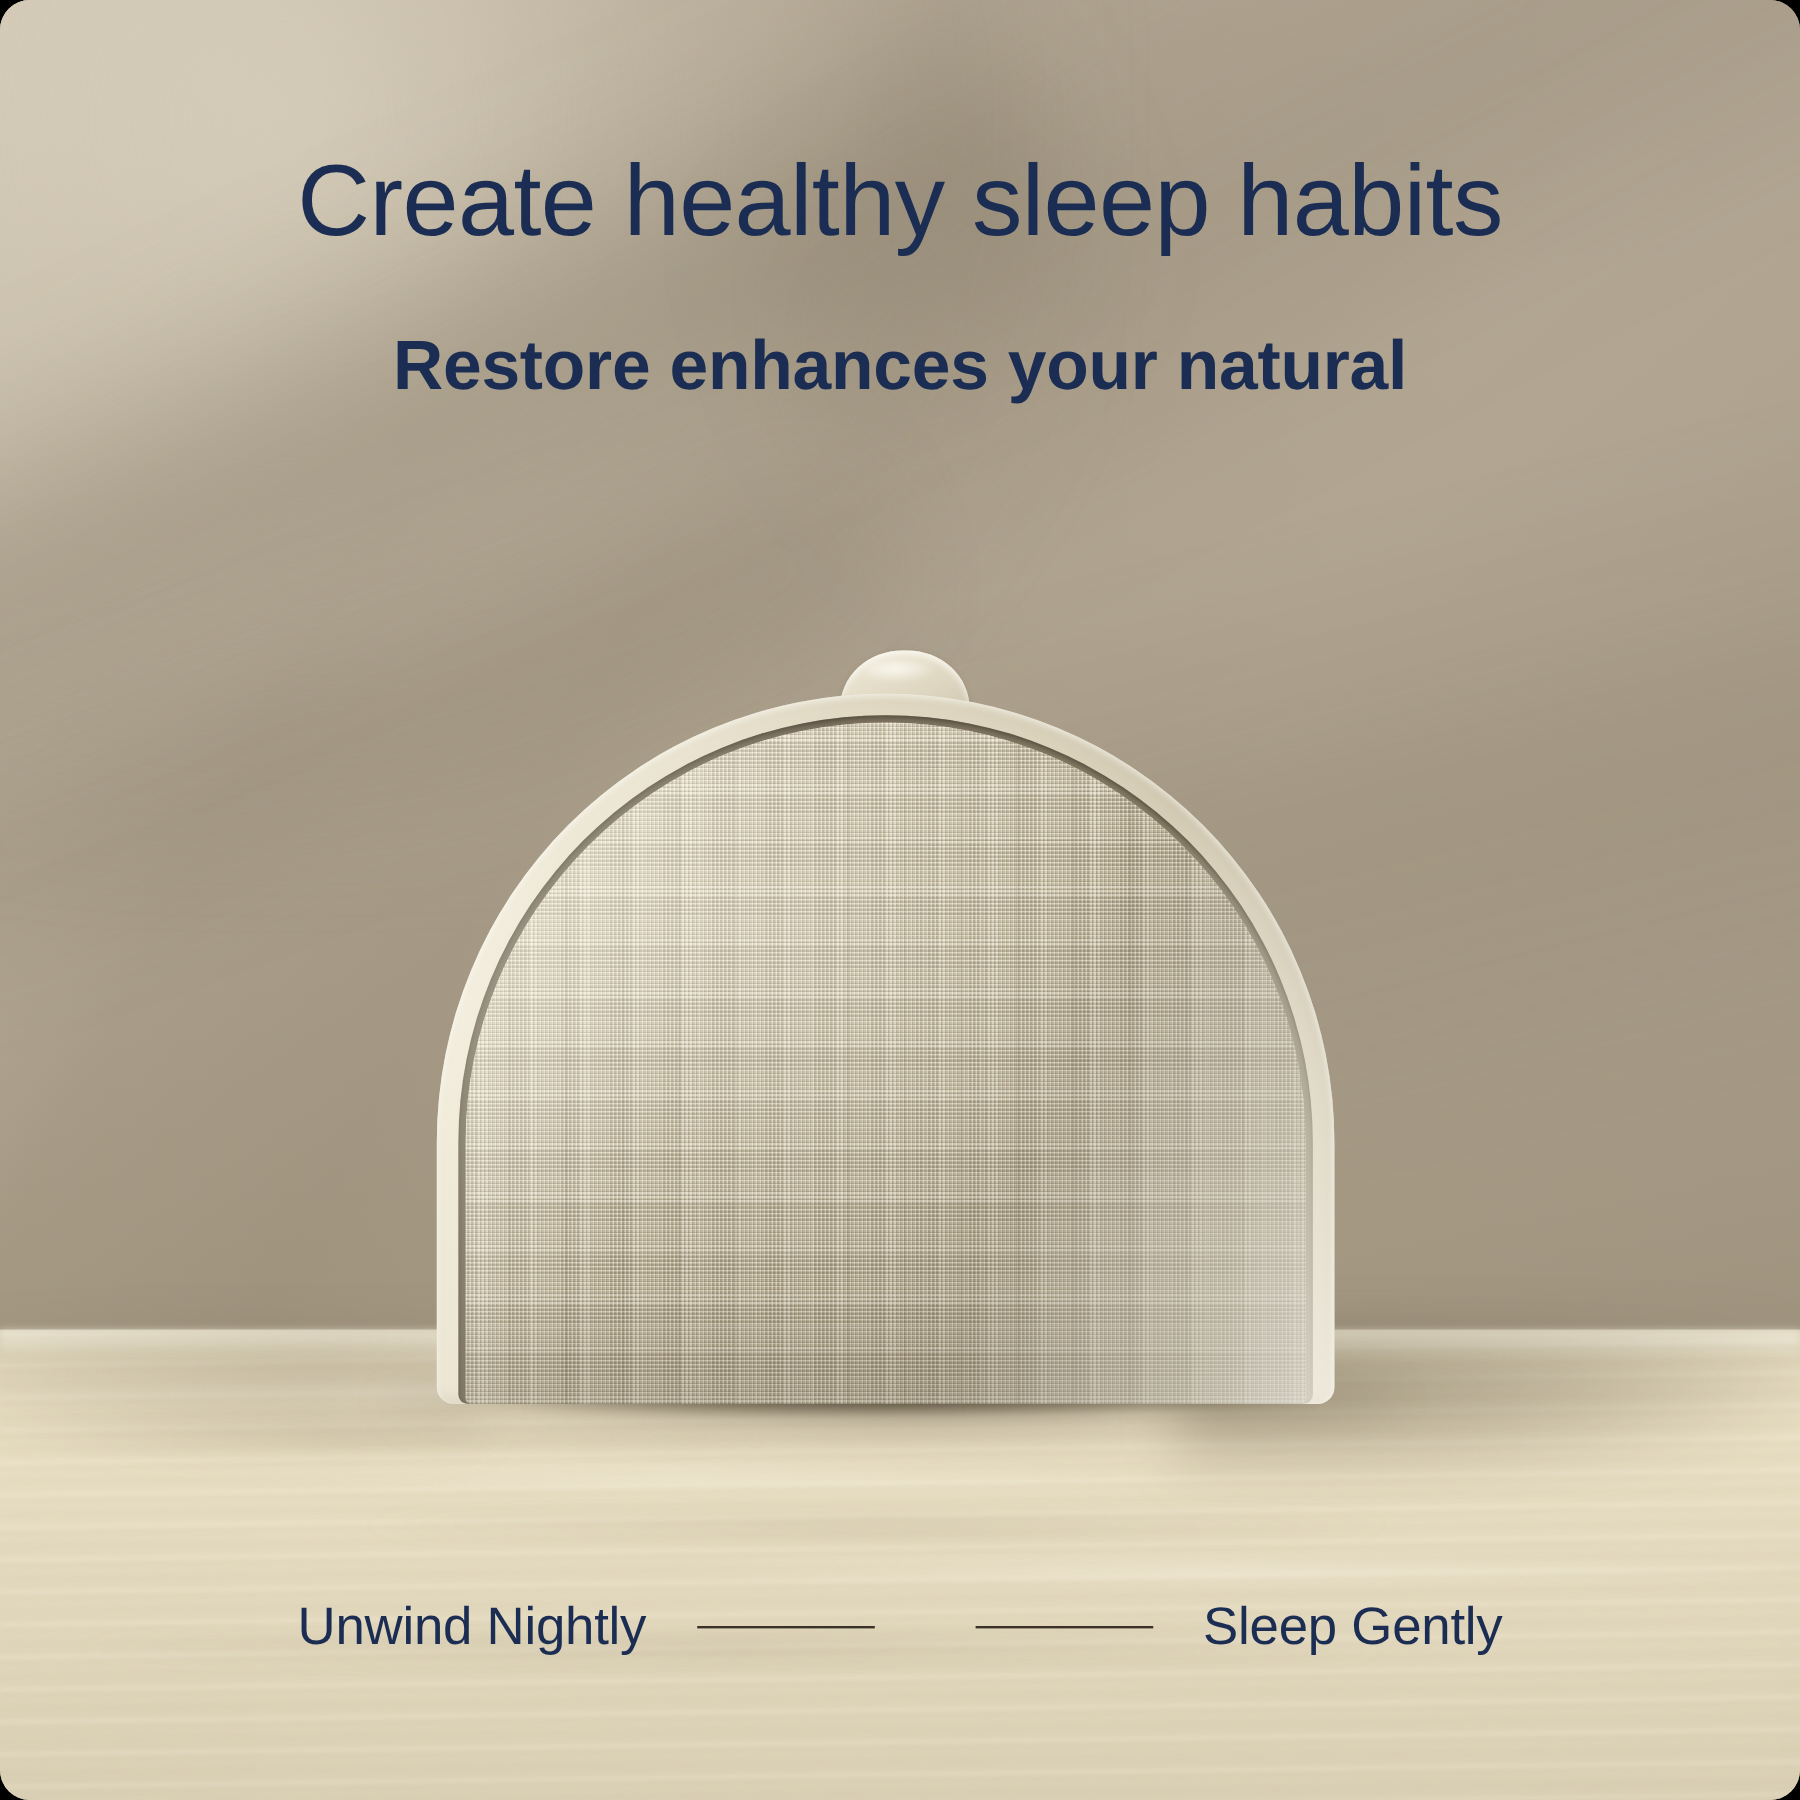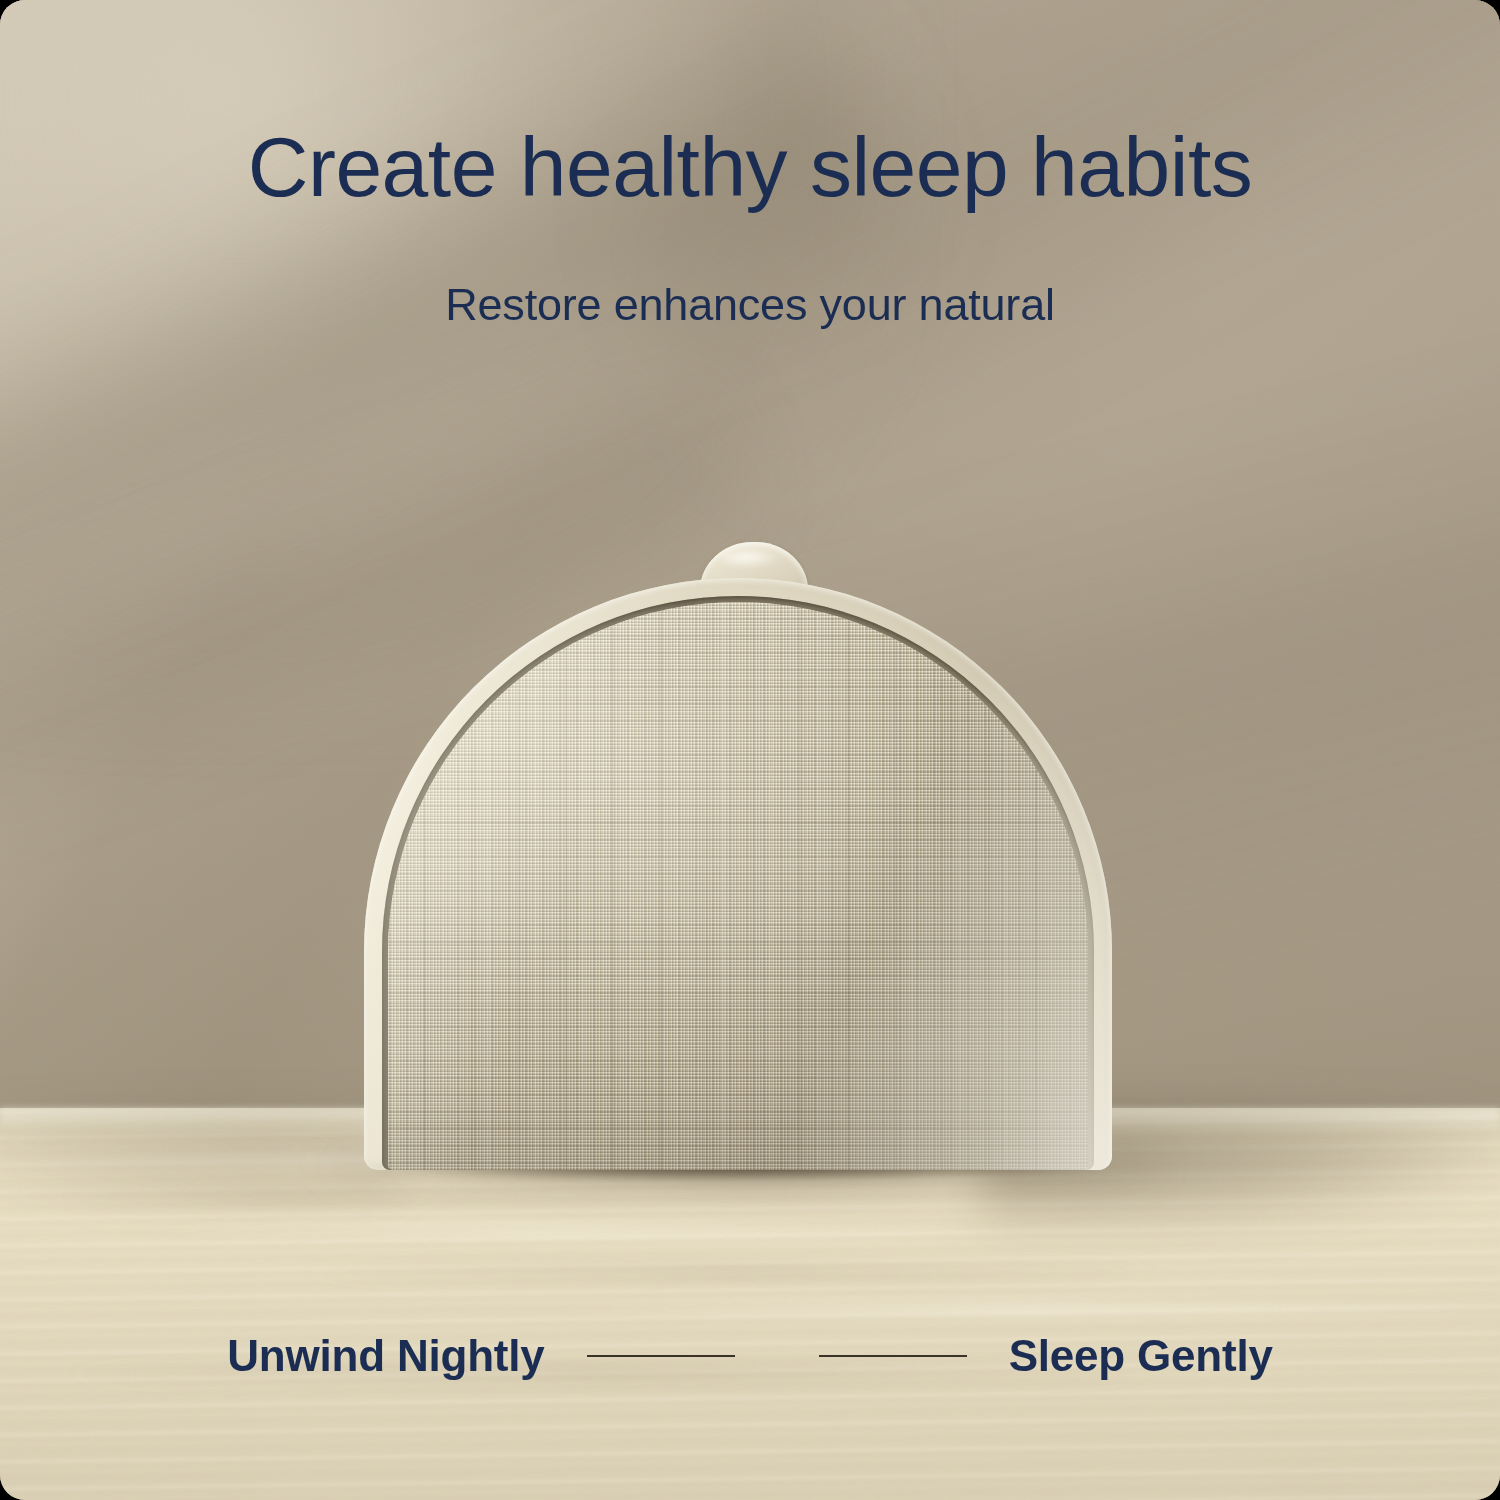--- a/index.html
+++ b/index.html
@@ -307,42 +307,42 @@
     line-height: 1.04;
     font-weight: 400;
     letter-spacing: -0.5px;
     color: #1b2d52;
   }
   .subhead {
     position: absolute;
     left: 0; top: 262px;
     width: 1500px;
     text-align: center;
-    font-size: 45px;
+    font-size: 58px;
     line-height: 86px;
-    font-weight: 400;
+    font-weight: 700;
     letter-spacing: -0.2px;
     color: #1b2d52;
   }
   .subhead span { display: block; }
 
   
   .footer {
     position: absolute;
     left: 0; top: 1318px;
     width: 1500px;
     height: 76px;
     display: flex;
     align-items: center;
     justify-content: center;
     gap: 0;
   }
   .feat {
     font-size: 44px;
-    font-weight: 700;
+    font-weight: 400;
     letter-spacing: -0.2px;
     color: #1b2d52;
     white-space: nowrap;
   }
   .feat-divider {
     width: 148px;
     height: 0;
     border-top: 2px solid #3a3226;
     margin: 0 42px;
     flex: none;

